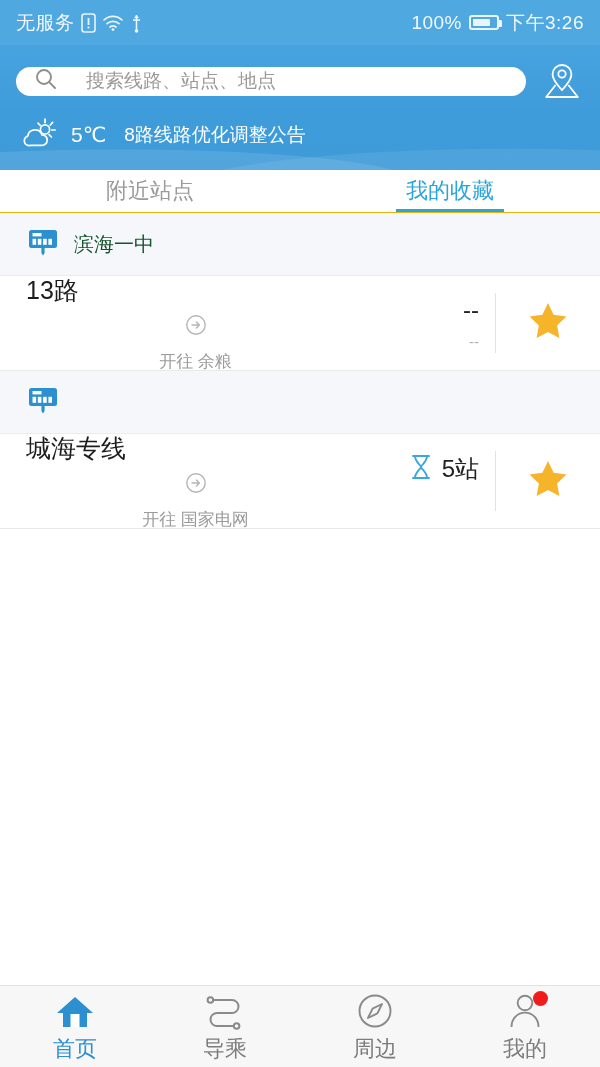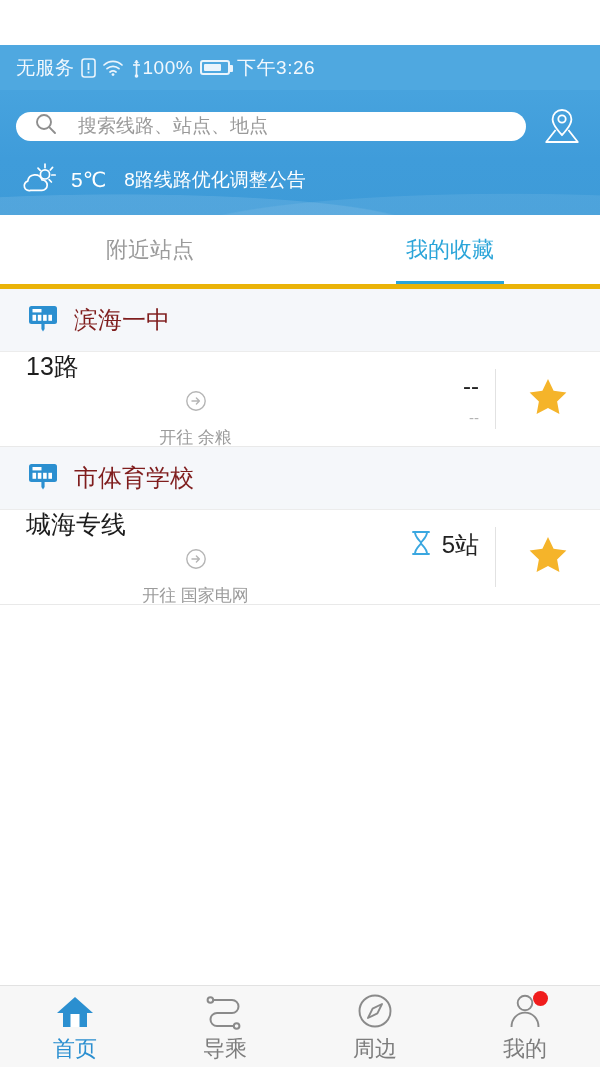--- a/index.html
+++ b/index.html
@@ -10,24 +10,23 @@
     overflow:hidden;
     position:relative;
   }
 
   
   .statusbar{
     height:45px;
     background:#4fa8e0;
     display:flex;
     align-items:center;
-    justify-content:flex-start;
+    justify-content:space-between;
     padding:12px 16px;
     color:#ffffff;
-    margin-top:45px;
   }
   .sb-left{ display:flex; align-items:center; gap:6px; }
   .sb-right{ display:flex; align-items:center; gap:7px; }
   .sb-text{ font-size:19px; letter-spacing:.5px; color:#f2f8fd; }
   .sb-icon{ display:flex; align-items:center; }
   .batt{
     width:30px;height:15px;border:2px solid #eaf4fc;border-radius:3px;
     position:relative;display:flex;align-items:center;
   }
   .batt::after{
@@ -46,56 +45,56 @@
   .header::after{
     content:"";position:absolute;left:0;right:0;bottom:0;height:56px;
     background:
       radial-gradient(120% 140% at 20% 120%, rgba(255,255,255,.10) 0 40%, rgba(255,255,255,0) 41%),
       radial-gradient(120% 160% at 85% 135%, rgba(255,255,255,.08) 0 45%, rgba(255,255,255,0) 46%);
     pointer-events:none;
   }
   .search-row{ display:flex; align-items:center; gap:14px; }
   .searchbox{
     flex:1; height:29px; background:#ffffff; border-radius:24px;
-    display:flex; align-items:center; gap:20px; padding:0 18px;
+    display:flex; align-items:center; gap:28px; padding:0 18px;
   }
   .search-ph{ font-size:19px; color:#9a9a9a; }
   .map-pin-btn{ width:44px; height:44px; display:flex; align-items:center; justify-content:center; }
   .weather-row{
     display:flex; align-items:center; gap:11px; margin-top:13px; padding-left:4px;
     position:relative; z-index:2;
   }
   .temp{ font-size:21px; color:#ffffff; }
   .notice{ font-size:19px; color:#ffffff; margin-left:7px; }
 
   
   .tabs{
-    display:flex; height:74px; background:#ffffff;
-    border-bottom:5px solid #eab308;
+    display:flex; height:43px; background:#ffffff;
+    border-bottom:1px solid #eab308;
   }
   .tab{
     flex:1; display:flex; align-items:center; justify-content:center;
     position:relative; font-size:22px; color:#9b9b9b;
   }
   .tab.active{ color:#2ba5d9; }
   .tab.active::after{
     content:""; position:absolute; bottom:0; left:50%; transform:translateX(-50%);
     width:108px; height:3px; background:#2ba5d9;
   }
 
   
   .list{ background:#ffffff; }
   .station-head{
     background:#f5f7fa;
     height:63px;
     display:flex; align-items:center; gap:14px;
     padding:0 26px;
     border-bottom:1px solid #ececec;
   }
-  .station-name{ font-size:24px; color:#7f1d1d; }
+  .station-name{ font-size:20px; color:#14532d; }
 
   .route-row{
     display:flex; align-items:center;
     height:95px;
     padding:0 0 0 26px;
     border-bottom:1px solid #e9e9e9;
     background:#ffffff;
   }
   .route-main{ flex:1; display:flex; flex-direction:column; justify-content:space-between; gap:7px; }
   .route-name{ font-size:25px; color:#1d1d1d; }
@@ -268,21 +267,20 @@
       <svg width="34" height="34" viewBox="0 0 34 34">
         <rect x="3" y="5" width="28" height="18" rx="2.5" fill="#2b8fd0"></rect>
         <rect x="6.5" y="8" width="9" height="3.4" fill="#ffffff"></rect>
         <rect x="6.5" y="13.8" width="3.6" height="6" fill="#ffffff"></rect>
         <rect x="11.8" y="13.8" width="3.6" height="6" fill="#ffffff"></rect>
         <rect x="17.1" y="13.8" width="3.6" height="6" fill="#ffffff"></rect>
         <rect x="22.4" y="13.8" width="3.6" height="6" fill="#ffffff"></rect>
         <path d="M15.4 23 h3.2 v5 l-1.6 2.4 -1.6 -2.4 z" fill="#2b8fd0"></path>
       </svg>
     </span>
-    <span class="station-name">市体育学校</span>
   </div>
 
   <div class="route-row">
     <div class="route-main">
       <span class="route-name">城海专线</span>
       <span class="route-dir">
         <span>
           <svg width="22" height="22" viewBox="0 0 22 22">
               <circle cx="11" cy="11" r="9.2" fill="none" stroke="#b5b5b5" stroke-width="1.4"></circle>
               <path d="M7 11 h7.4 M11.4 8 l3 3 -3 3" fill="none" stroke="#b5b5b5" stroke-width="1.4" stroke-linecap="round" stroke-linejoin="round"></path>

